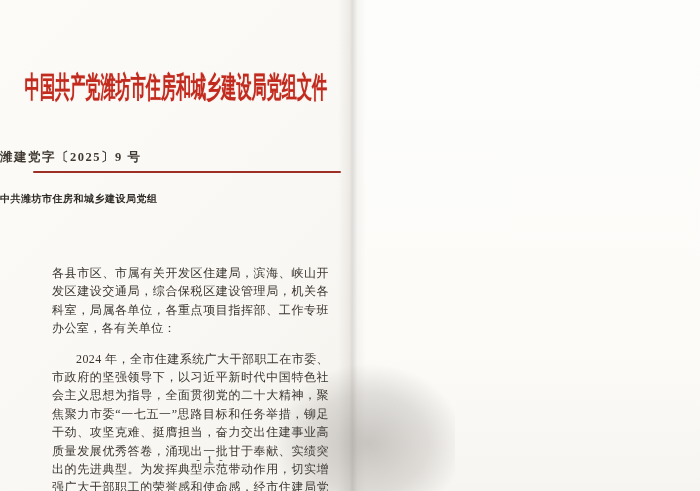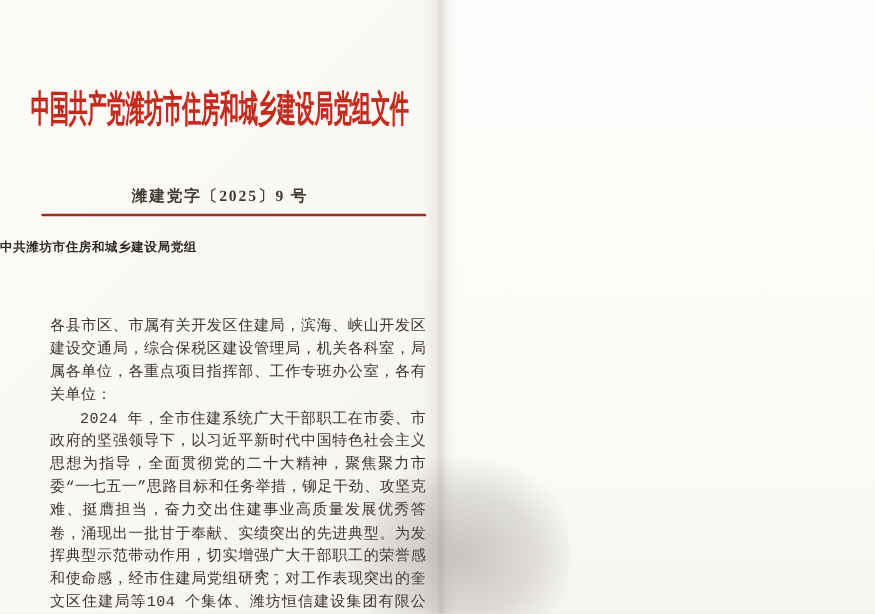--- a/index.html
+++ b/index.html
@@ -36,38 +36,38 @@
     display:flex;align-items:center;justify-content:center;
   }
   .banner-text{
     font-size:24px;font-weight:bold;color:#c32a1e;
     white-space:nowrap;letter-spacing:0px;
     transform:scale(0.63,1.22);transform-origin:center center;
     text-shadow:0 0 1px rgba(195,42,30,0.55);
   }
   .doc-number{
     position:absolute;left:0;top:149px;width:352px;
-    text-align:center;font-size:12.5px;font-weight:bold;
+    font-size:12.5px;font-weight:bold;
     letter-spacing:1.5px;color:#413a33;
   }
   .red-rule{
     position:absolute;left:33px;top:171px;width:308px;height:2px;
     background:#9e2f24;border-radius:1px;
   }
   .doc-title{
     position:absolute;left:0;top:189px;width:352px;
     text-align:left;font-size:10px;font-weight:bold;
     line-height:20px;letter-spacing:0.5px;color:#2e2a25;
   }
   .body-text{
     position:absolute;left:40px;top:252px;width:301px;
     font-size:12px;line-height:18.4px;text-align:justify;
     letter-spacing:0.4px;color:#3a352f;
   }
-  .body-text p{margin:0;font-family:Liberation Mono, monospace;}
+  .body-text p{margin:12px;}
   .body-text p.indent{text-indent:2em;}
   .page-num-left{
     position:absolute;left:60px;top:453px;width:301px;
     text-align:center;font-size:11px;letter-spacing:2px;color:#44403a;
   }
 </style>
 </head>
 <body>
 
 <div class="scan">

